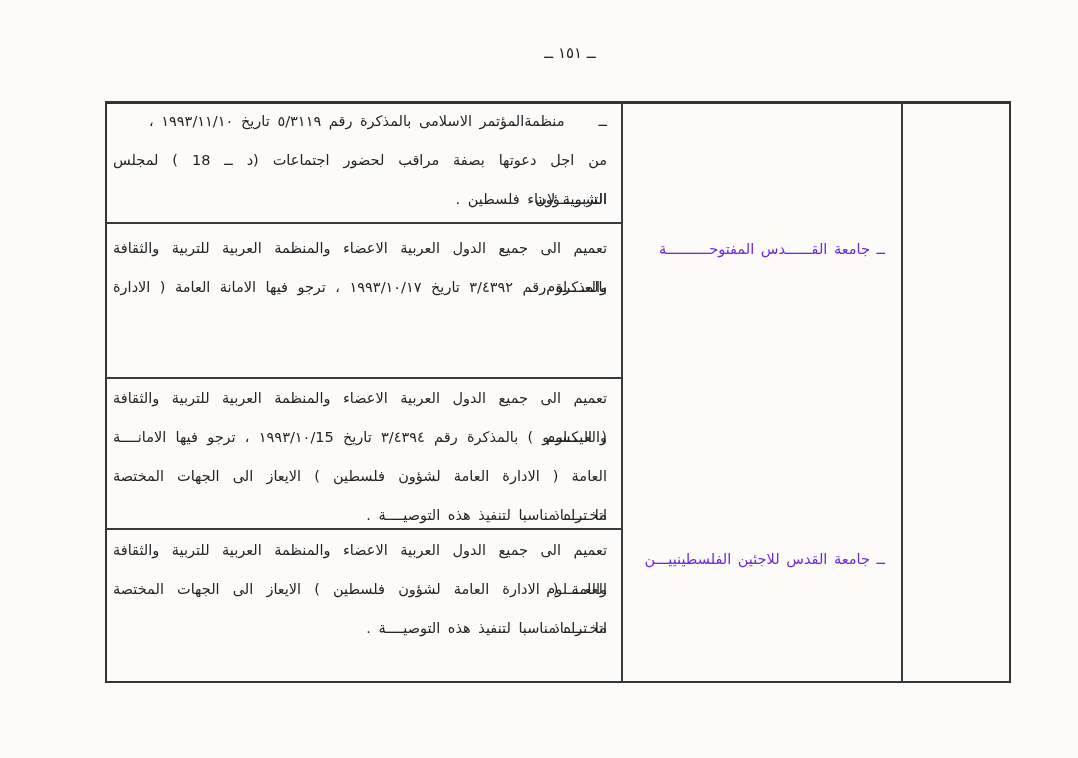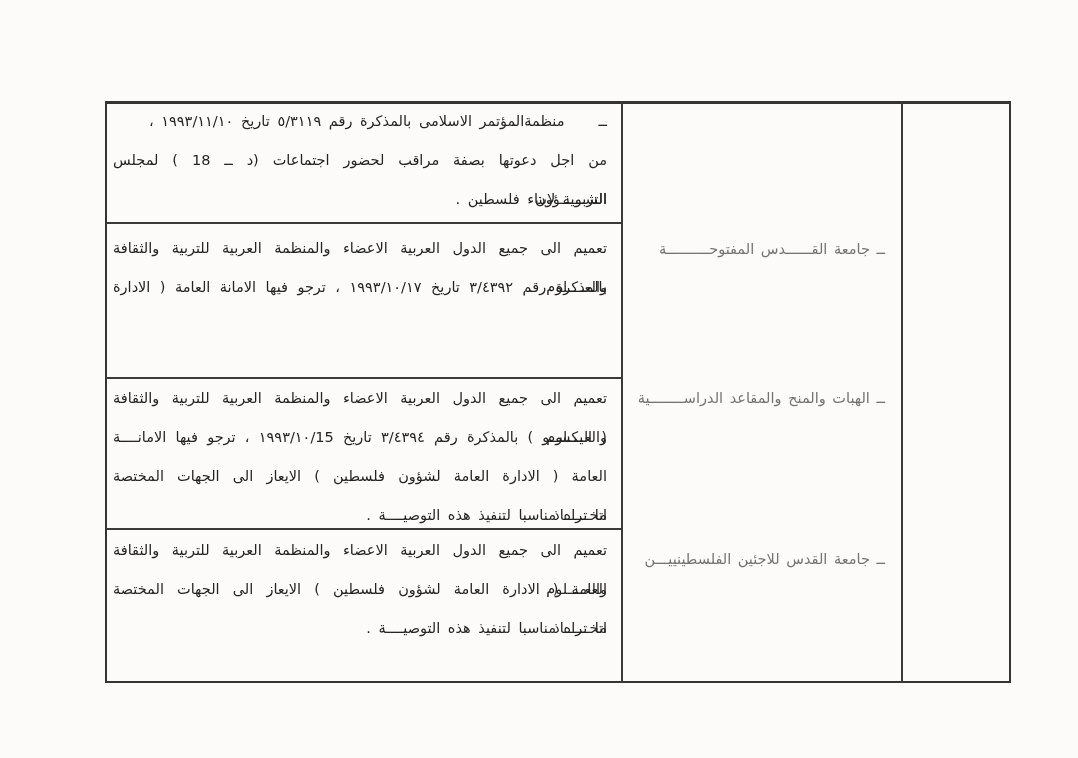--- a/index.html
+++ b/index.html
@@ -79,31 +79,32 @@
     position:absolute;
     left:632px;
     width:253px;
     height:39px;
     line-height:39px;
     direction:rtl;
     text-align:right;
     white-space:nowrap;
     font-size:14.5px;
     word-spacing:2px;
-    color:#737373;
+    color:#6d28d9;
   }
   .e2{top:230px;}
   .e3{top:379px;}
   .e4{top:540px;}
 </style>
 </head>
 <body>
 
 <div class="page">
 
+  <div class="page-number">ــ ١٥١ ــ</div>
 
   <div class="frame"></div>
   <div class="vline v1"></div>
   <div class="vline v2"></div>
   <div class="hline h1"></div>
   <div class="hline h2"></div>
   <div class="hline h3"></div>
 
   <div class="memo m1">
     <div class="line first-line">
@@ -127,16 +128,15 @@
     <div class="line">ما تراه مناسبا لتنفيذ هذه التوصيــــة .</div>
   </div>
 
   <div class="memo m4">
     <div class="line jl">تعميم الى جميع الدول العربية الاعضاء والمنظمة العربية للتربية والثقافة والعــــلوم</div>
     <div class="line jl">العامة ( الادارة العامة لشؤون فلسطين ) الايعاز الى الجهات المختصة اتخــــــاذ</div>
     <div class="line">ما تراه مناسبا لتنفيذ هذه التوصيــــة .</div>
   </div>
 
   <div class="entity e2">ــ جامعة القــــــدس المفتوحــــــــــة</div>
-  <div class="entity e3">ــ الهبات والمنح والمقاعد الدراســــــــية</div>
   <div class="entity e4">ــ جامعة القدس للاجئين الفلسطينييـــن</div>
 
 </div>
 
 </body></html>

